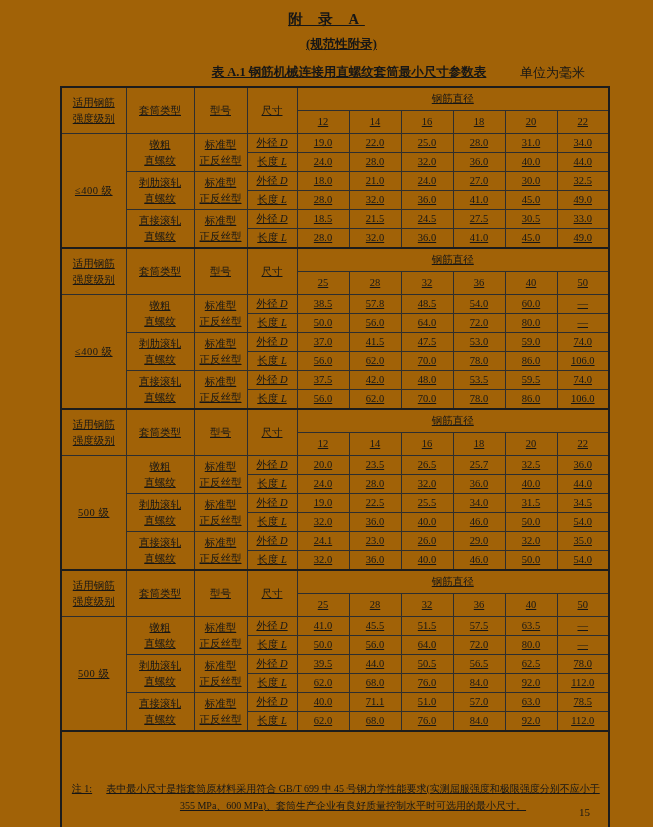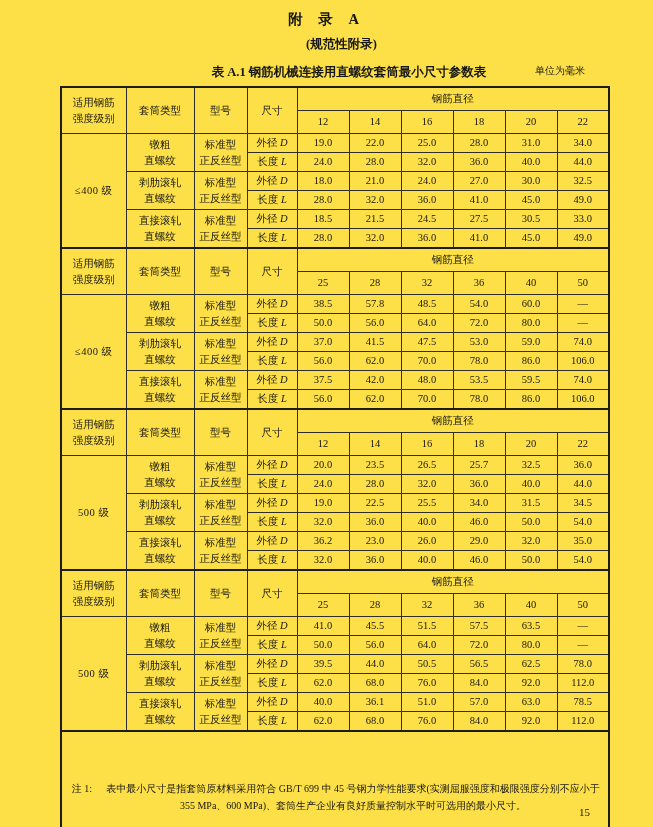--- a/index.html
+++ b/index.html
@@ -1,22 +1,23 @@
 <!DOCTYPE html>
 <html><head>
 <meta charset="utf-8">
 <style>
   html, body { margin: 0; padding: 0; background: #ffffff; }
   .page {
     width: 653px; height: 827px;
-    background: #fde047;
+    background: #a16207;
     position: relative;
     font-family: "Liberation Serif", "DejaVu Serif", serif;
     color: #161616;
     overflow: hidden;
+    text-decoration: underline;
   }
   .doc-title {
     text-align: center;
     padding-top: 10px;
     font-size: 14.5px;
     font-weight: bold;
     letter-spacing: 6px;
   }
   .doc-subtitle {
     text-align: center;
@@ -41,21 +42,21 @@
   .tbl-caption {
     position: relative;
     left: 14px;
     font-size: 12.5px;
     font-weight: bold;
   }
   .unit {
     position: absolute;
     right: 25px;
     top: 2px;
-    font-size: 10px;
+    font-size: 13px;
     font-weight: normal;
   }
   table.main-table {
     border-collapse: collapse;
     table-layout: fixed;
     width: 550px;
     margin-left: 60px;
     border: 2px solid #1c1c1c;
   }
   table.main-table td {
@@ -318,21 +319,21 @@
           <td>36.0</td>
           <td>40.0</td>
           <td>46.0</td>
           <td>50.0</td>
           <td>54.0</td>
         </tr>
         <tr class="drow">
           <td rowspan="2">直接滚轧<br>直螺纹</td>
           <td rowspan="2">标准型<br>正反丝型</td>
           <td>外径 <i>D</i></td>
-          <td>36.2</td>
+          <td>24.1</td>
           <td>23.0</td>
           <td>26.0</td>
           <td>29.0</td>
           <td>32.0</td>
           <td>35.0</td>
         </tr>
         <tr class="drow">
           <td>长度 <i>L</i></td>
           <td>32.0</td>
           <td>36.0</td>
@@ -395,21 +396,21 @@
           <td>76.0</td>
           <td>84.0</td>
           <td>92.0</td>
           <td>112.0</td>
         </tr>
         <tr class="drow">
           <td rowspan="2">直接滚轧<br>直螺纹</td>
           <td rowspan="2">标准型<br>正反丝型</td>
           <td>外径 <i>D</i></td>
           <td>40.0</td>
-          <td>36.1</td>
+          <td>71.1</td>
           <td>51.0</td>
           <td>57.0</td>
           <td>63.0</td>
           <td>78.5</td>
         </tr>
         <tr class="drow">
           <td>长度 <i>L</i></td>
           <td>62.0</td>
           <td>68.0</td>
           <td>76.0</td>

